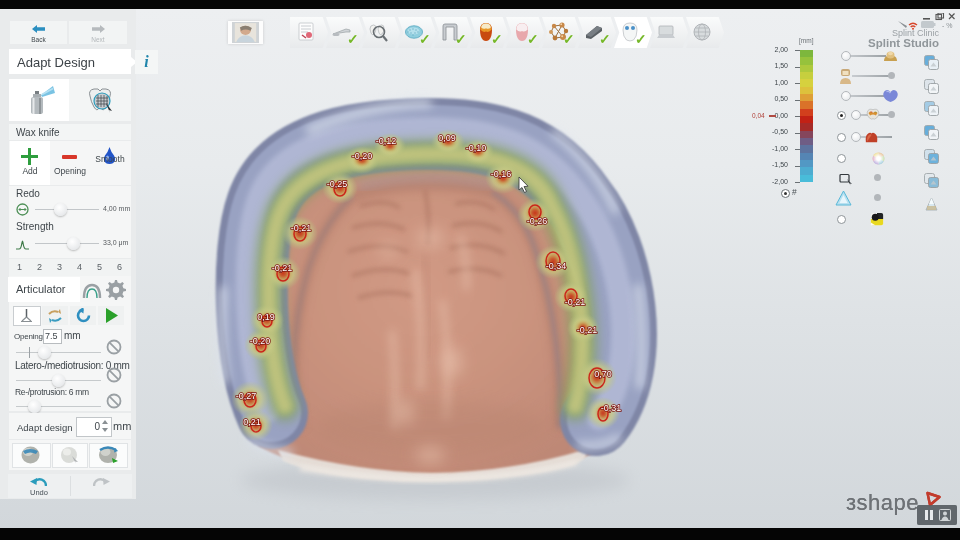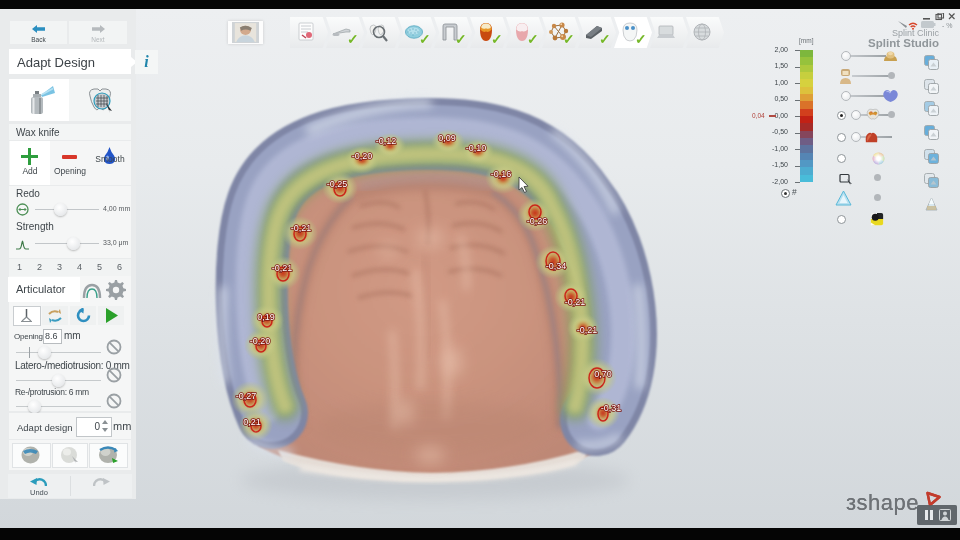--- a/index.html
+++ b/index.html
@@ -301,21 +301,21 @@
 <svg class="abs" style="left:76px;top:308px" width="15" height="15" viewBox="0 0 15 15">
     <path d="M 13,7.5 A 5.5,5.5 0 1 1 7.5,2" fill="none" stroke="#2e8fc0" stroke-width="2.6"></path>
     <path d="M 7.5,-1 L 7.5,5.5 L 2.5,2.2 Z" fill="#2e8fc0"></path>
   </svg>
 <svg class="abs" style="left:105px;top:308px" width="14" height="15" viewBox="0 0 14 15">
     <path d="M 1,0 L 13,7.5 L 1,15 Z" fill="#2aa02a"></path>
   </svg>
 
 <div class="lbl" style="left:14px;top:332px;font-size:8px;letter-spacing:-0.2px;">Opening</div>
 <div class="card white" style="left:43px;top:329px;width:17px;height:13px;border:1px solid #b8bcbf;"></div>
-<div class="lbl" style="left:45px;top:331px;font-size:9px;">8.6</div>
+<div class="lbl" style="left:45px;top:331px;font-size:9px;">7.5</div>
 <div class="lbl" style="left:64px;top:330px;font-size:10px;">mm</div>
 <div class="abs" style="left:16px;top:352px;width:85px;height:1px;background:#c6cacc;"></div>
 <div class="abs" style="left:29px;top:347px;width:1px;height:11px;background:#9aa0a4;"></div>
 <div class="abs" style="left:38px;top:346px;width:13px;height:13px;border-radius:50%;background:radial-gradient(circle at 40% 35%,#ffffff,#e8eaec 70%,#d0d4d7);box-shadow:0 1px 2px rgba(0,0,0,0.25);"></div>
 <svg class="abs" style="left:106px;top:339px" width="16" height="16" viewBox="0 0 16 16">
     <circle cx="8" cy="8" r="6.5" fill="none" stroke="#9aa0a4" stroke-width="1.8"></circle>
     <path d="M 3.6,3.6 L 12.4,12.4" stroke="#9aa0a4" stroke-width="1.8"></path>
   </svg>
 
 <div class="lbl" style="left:15px;top:360px;font-size:10px;letter-spacing:-0.3px;white-space:nowrap;">Latero-/mediotrusion: 0 mm</div>

